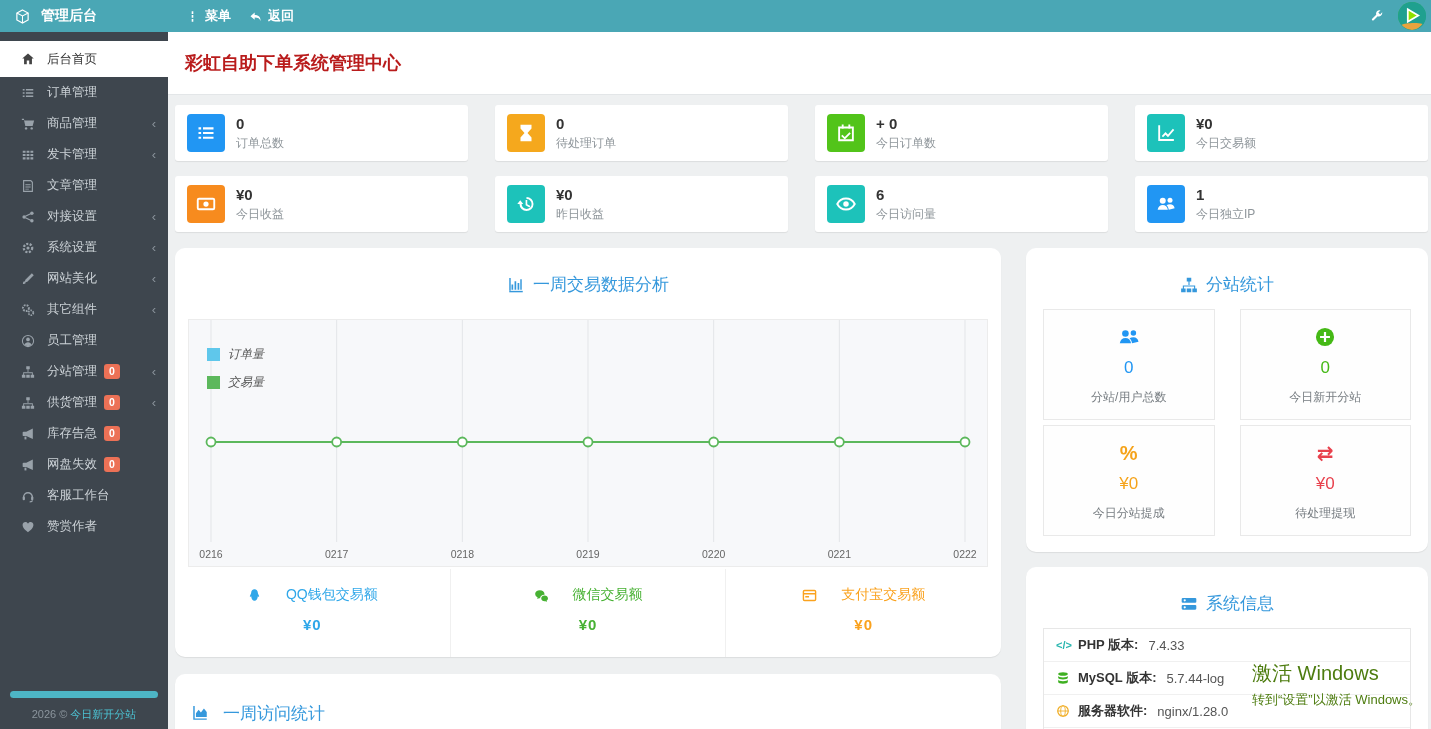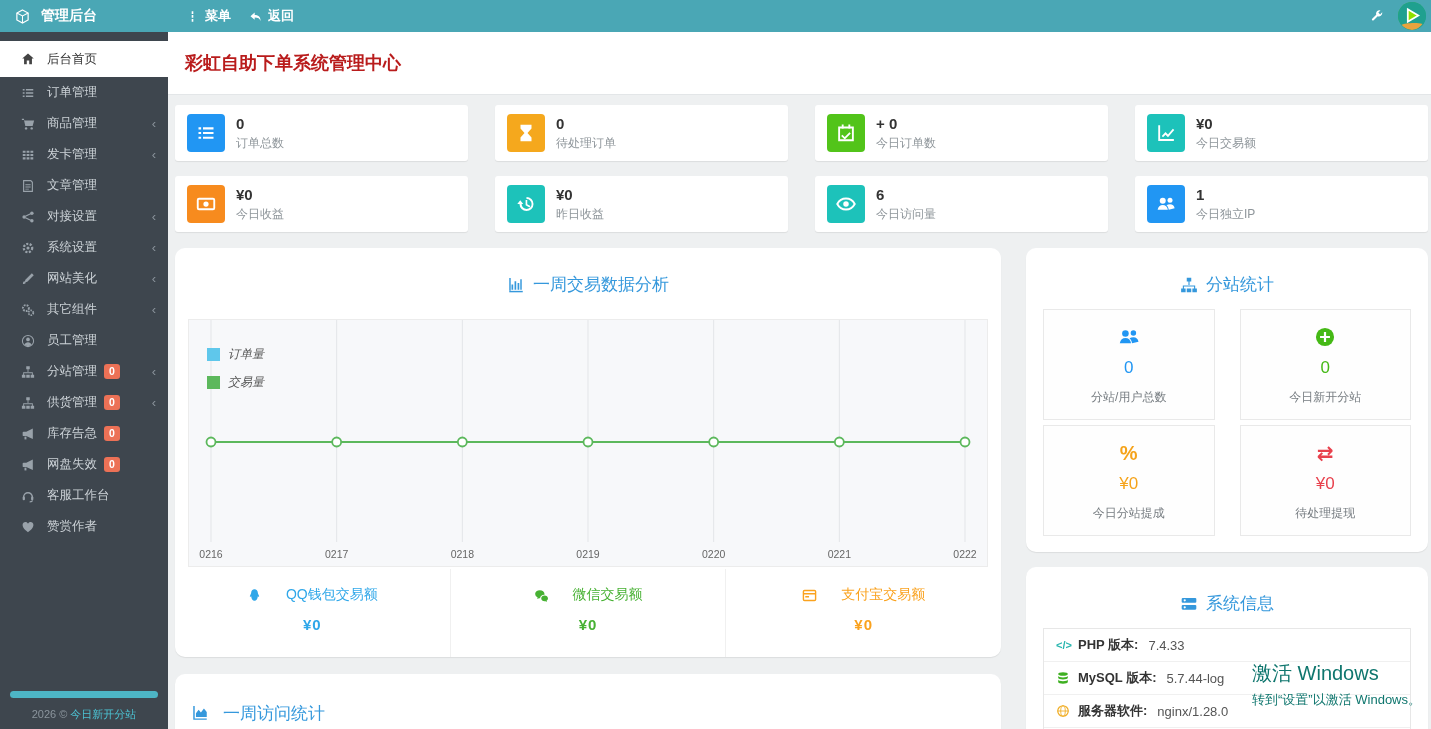--- a/index.html
+++ b/index.html
@@ -85,21 +85,21 @@
   
   .sysinfo-panel { margin-top:15px; height:200px; }
   .sys-list { margin:0 17px; border:1px solid #e7e7e7; background:#fff; }
   .sys-row { display:flex; align-items:center; gap:7px; padding:7px 12px; font-size:13px; }
   .sys-row + .sys-row { border-top:1px solid #f0f0f0; }
   .sys-row .si { width:15px; height:15px; display:flex; align-items:center; font-size:11px; font-weight:bold; }
   .sys-row .si svg { width:14px; height:14px; fill:currentColor; }
   .sys-label { font-weight:bold; color:#333; }
   .sys-value { color:#555; margin-left:3px; }
   
-  .watermark { position:absolute; left:1252px; top:660px; color:#0f766e; z-index:40; pointer-events:none; }
+  .watermark { position:absolute; left:1252px; top:660px; color:#4d7c0f; z-index:40; pointer-events:none; }
   .wm1 { font-size:20px; }
   .wm2 { font-size:13px; margin-top:4px; }
 </style>
 </head>
 <body>
 
 <div class="topbar">
   <div class="brand">
     <span class="bicon">
       <svg viewBox="0 0 16 16">

